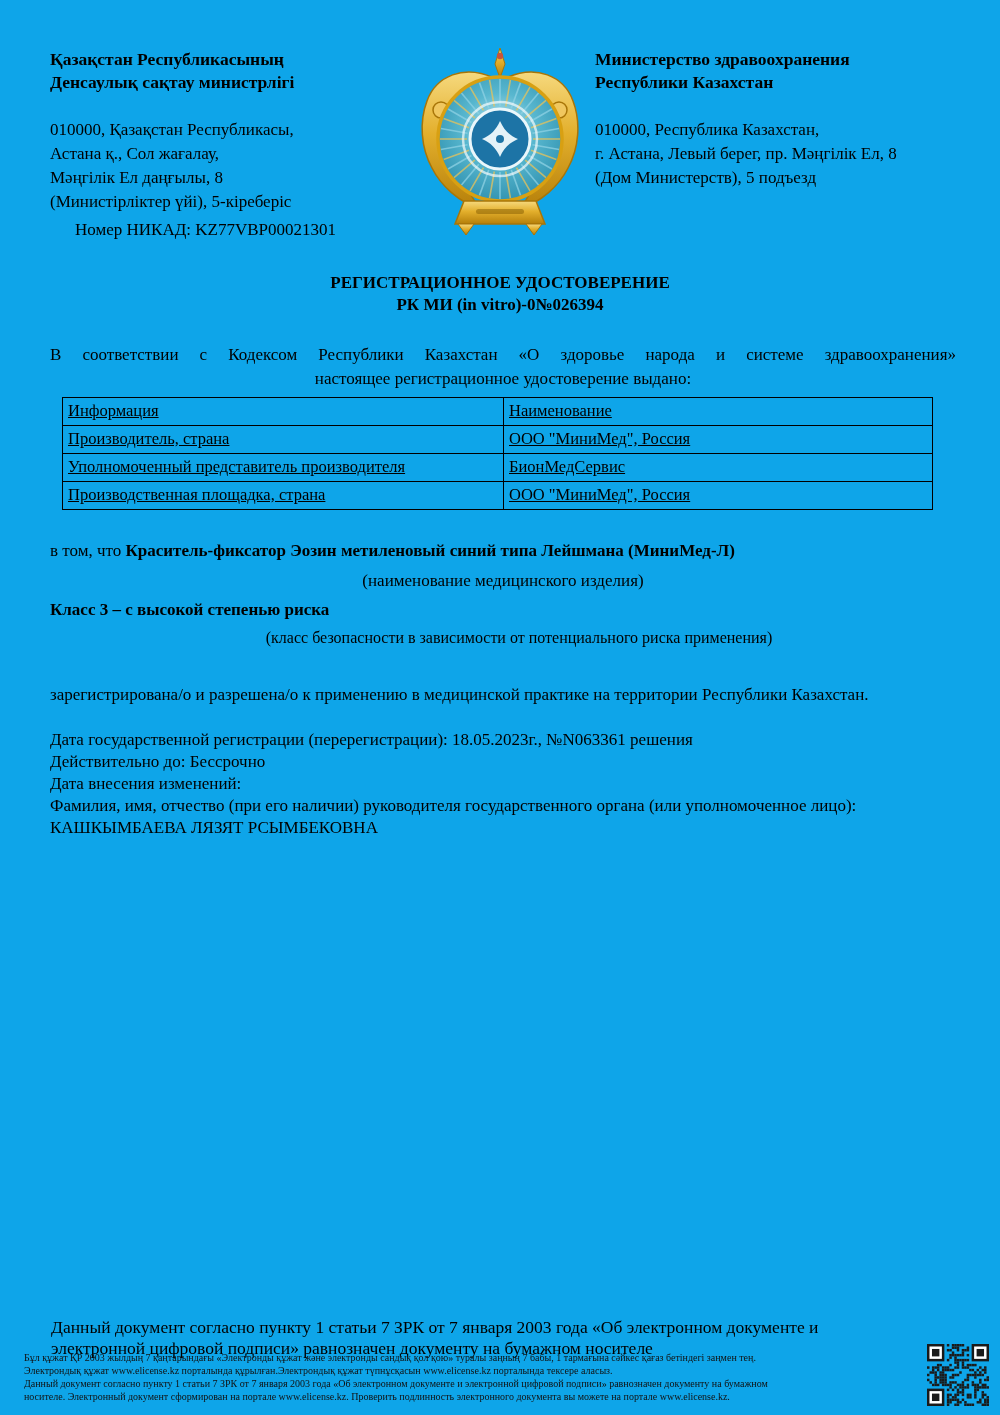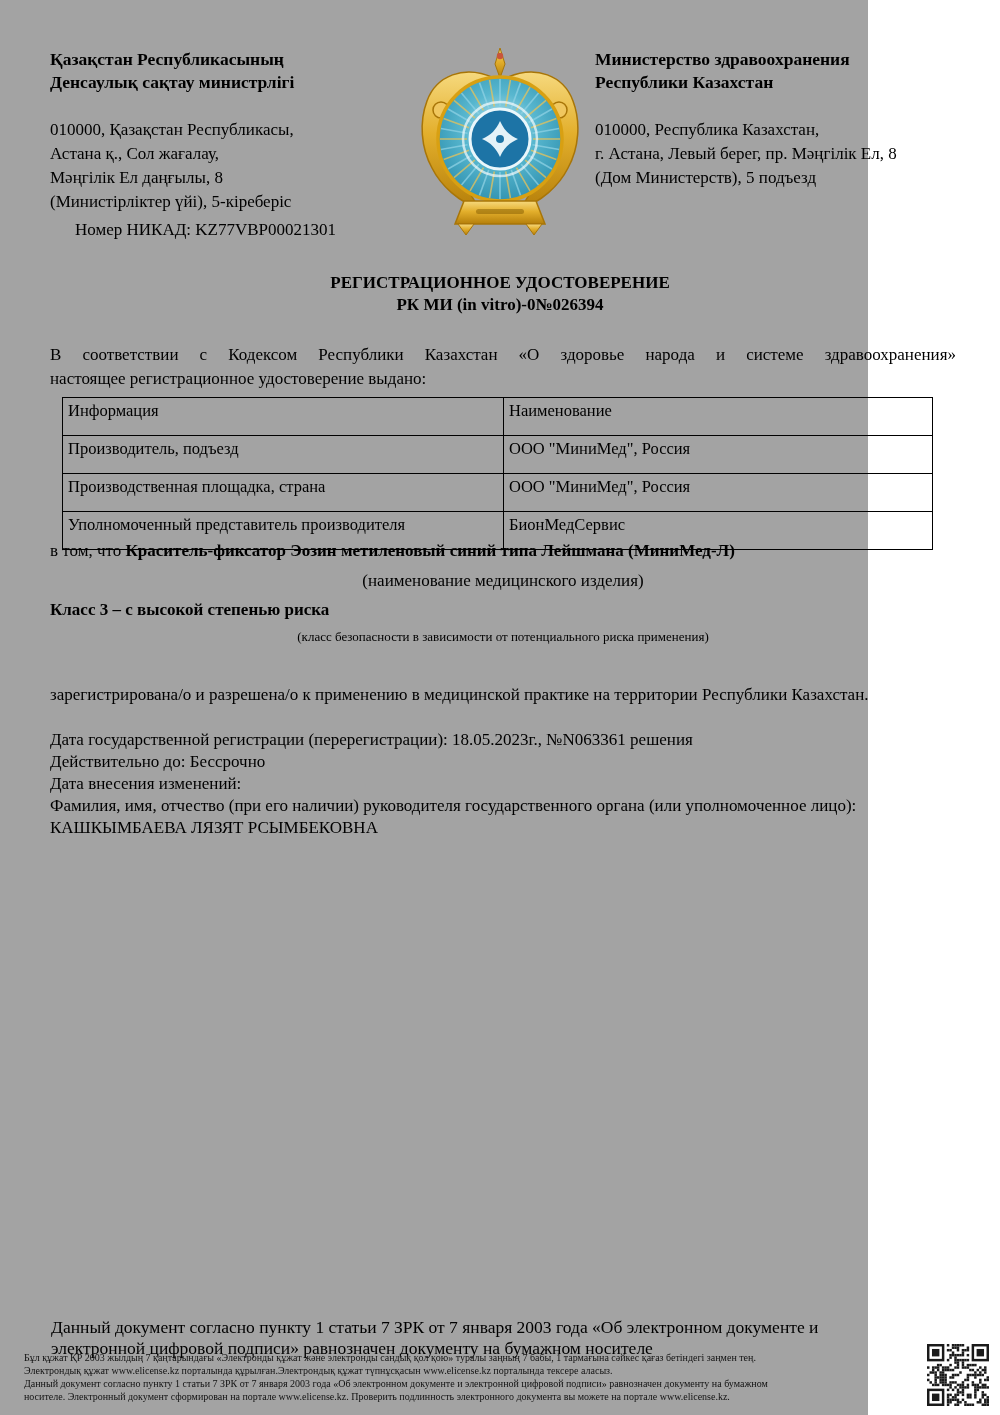--- a/index.html
+++ b/index.html
@@ -4,21 +4,21 @@
 <style>
   * { margin: 0; padding: 0; box-sizing: border-box; }
   html, body { background: #ffffff; }
   body {
     width: 1000px; height: 1415px;
     font-family: "Liberation Serif", serif;
     color: #000;
     position: relative;
     overflow: hidden;
   }
-  .page { position: relative; width: 868px; height: 1415px; background: #a3a3a3; }
+  .page { position: relative; width: 1000px; height: 1415px; background: #0ea5e9; }
 
   
   .header-left {
     position: absolute; left: 50px; top: 48px; width: 345px;
   }
   .header-left .ministry {
     font-weight: bold; font-size: 17.5px; line-height: 23px;
     white-space: pre-line;
   }
   .header-left .addr { margin-top: 24px; font-size: 17px; line-height: 24px; }
@@ -39,43 +39,43 @@
 
   
   .doc-title {
     position: absolute; left: 0; top: 272px; width: 1000px;
     text-align: center; font-weight: bold; font-size: 17px; line-height: 22px;
   }
 
   
   .intro { position: absolute; left: 50px; top: 343px; width: 906px; font-size: 17px; line-height: 24px; }
   .intro .l1 { text-align: justify; text-align-last: justify; }
-  .intro .l2 { text-align: left; }
+  .intro .l2 { text-align: center; }
 
   
   table.info {
     position: absolute; left: 62px; top: 397px; width: 870px;
     border-collapse: collapse; font-size: 16.5px;
     table-layout: fixed;
   }
   table.info td {
     border: 1.5px solid #000;
-    padding: 3px 5px 14px 5px;
+    padding: 3px 5px 4px 5px;
     height: 28px;
-    overflow: hidden; white-space: nowrap;
+    overflow: hidden; white-space: nowrap; text-decoration: underline;
   }
   table.info col.c1 { width: 441px; }
   table.info col.c2 { width: 429px; }
 
   
   .device-line { position: absolute; left: 50px; top: 539px; width: 906px; font-size: 17px; line-height: 23px; }
   .device-line .bold { font-weight: bold; }
   .caption-name { position: absolute; left: 50px; top: 571px; width: 906px; text-align: center; font-size: 17px; }
   .risk-class { position: absolute; left: 50px; top: 600px; width: 906px; font-weight: bold; font-size: 17px; font-family: Liberation Serif, serif; }
-  .caption-risk { position: absolute; left: 50px; top: 629px; width: 906px; text-align: center; font-size: 13px; }
+  .caption-risk { position: absolute; left: 66px; top: 629px; width: 906px; text-align: center; font-size: 16px; }
   .registered { position: absolute; left: 50px; top: 683px; width: 860px; font-size: 17px; line-height: 24px; }
 
   
   .details { position: absolute; left: 50px; top: 729px; width: 880px; font-size: 17px; }
   .details p { line-height: 22px; }
 
   
   .legal-big { position: absolute; left: 51px; top: 1317px; width: 920px; font-size: 17.5px; }
   .legal-big div { line-height: 21px; white-space: nowrap; }
 
@@ -209,30 +209,30 @@
     <colgroup>
         <col class="c1">
         <col class="c2">
       </colgroup>
     <tbody>
       <tr>
         <td>Информация</td>
         <td>Наименование</td>
       </tr>
       <tr>
-        <td>Производитель, подъезд</td>
-        <td>ООО "МиниМед", Россия</td>
-      </tr>
-      <tr>
-        <td>Производственная площадка, страна</td>
+        <td>Производитель, страна</td>
         <td>ООО "МиниМед", Россия</td>
       </tr>
       <tr>
         <td>Уполномоченный представитель производителя</td>
         <td>БионМедСервис</td>
+      </tr>
+      <tr>
+        <td>Производственная площадка, страна</td>
+        <td>ООО "МиниМед", Россия</td>
       </tr>
     </tbody>
   </table>
 
   <div class="device-line">
     <span>в том, что </span><span class="bold">Краситель-фиксатор Эозин метиленовый синий типа Лейшмана (МиниМед-Л)</span>
   </div>
   <div class="caption-name">(наименование медицинского изделия)</div>
   <div class="risk-class">Класс 3 – с высокой степенью риска</div>
   <div class="caption-risk">(класс безопасности в зависимости от потенциального риска применения)</div>

